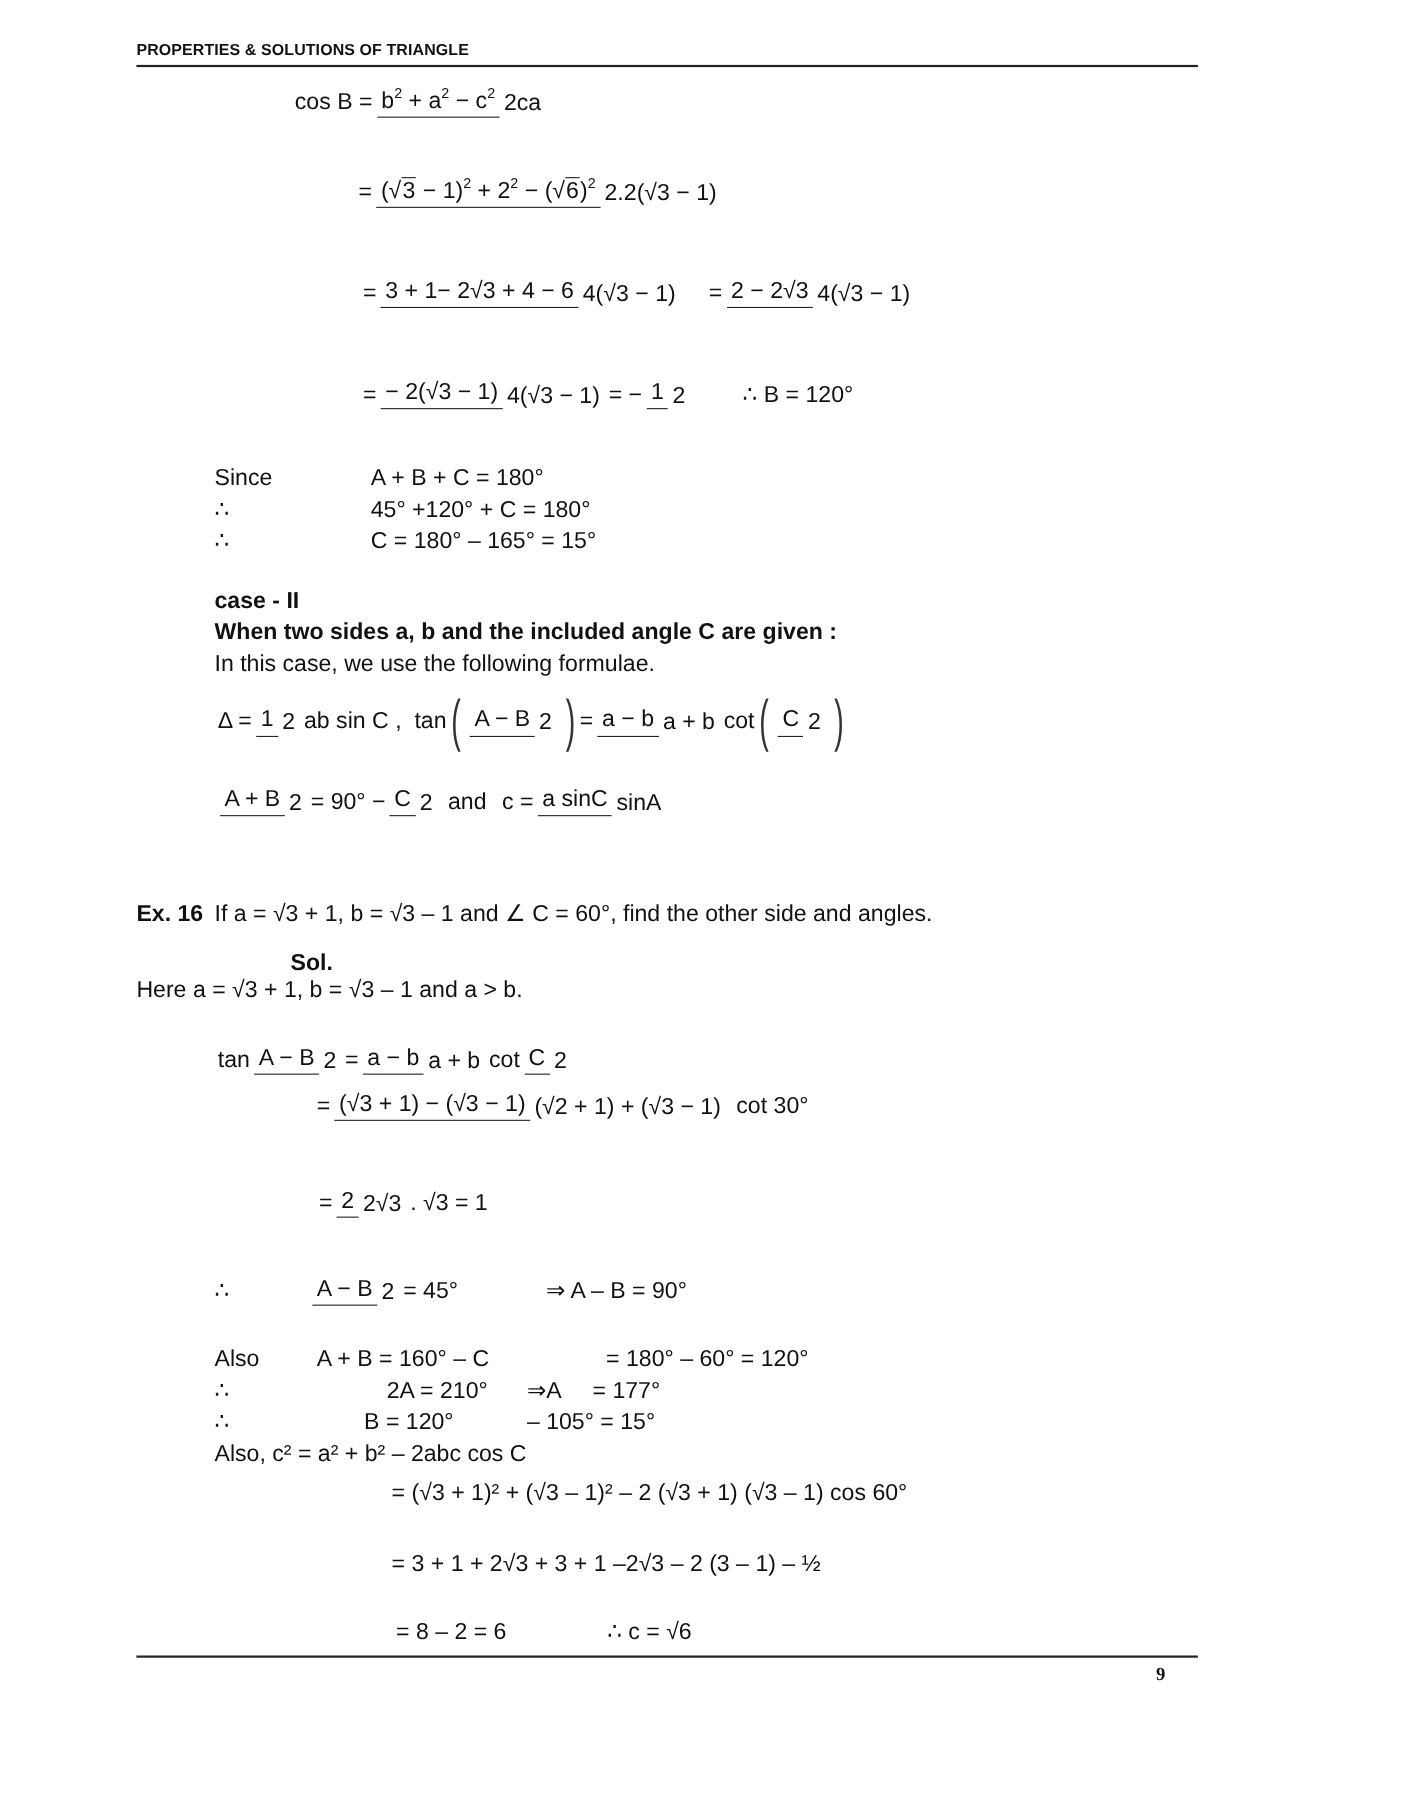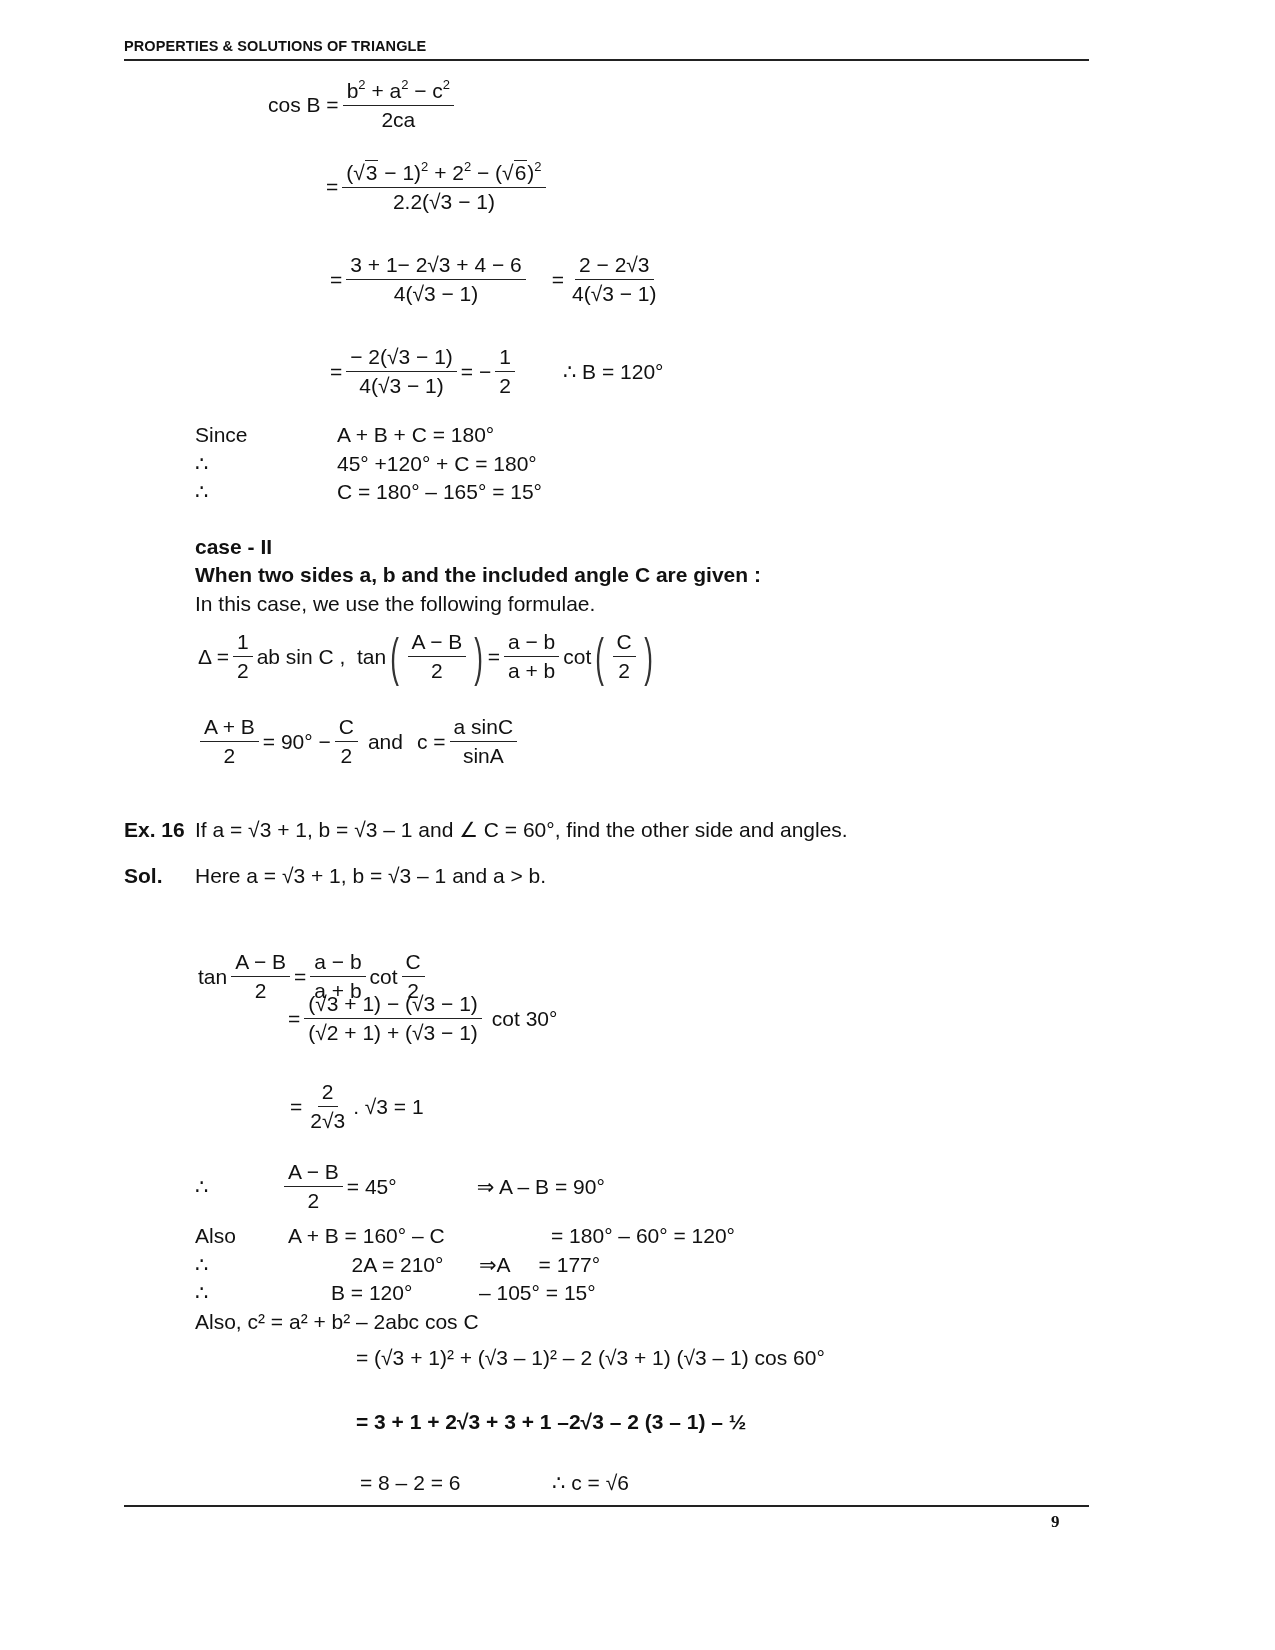--- a/index.html
+++ b/index.html
@@ -1,21 +1,21 @@
 <!DOCTYPE html>
 <html><head>
 <meta charset="utf-8">
 <style>
   html, body { margin: 0; padding: 0; background: #ffffff; }
   body { width: 1275px; height: 1650px; position: relative; overflow: hidden;
          font-family: "Liberation Sans", sans-serif; color: #111; font-size: 21px; }
   .abs { position: absolute; white-space: nowrap; }
   .hdr { left: 124px; top: 38px; font-weight: bold; font-size: 14.5px; letter-spacing: 0.1px; }
   .rule { position: absolute; left: 124px; width: 965px; height: 2px; background: #222; }
-  .frac { display: inline-flex; flex-direction: column; align-items: center; vertical-align: middle; margin: 0 4px; }
+  .frac { display: inline-flex; flex-direction: row; align-items: center; vertical-align: middle; margin: 0 4px; }
   .frac .num { padding: 0 4px 2px 4px; border-bottom: 1.5px solid #222; line-height: 1.15; }
   .frac .den { padding: 2px 4px 0 4px; line-height: 1.15; }
   .sqrt { display: inline-block; }
   .sqrt .rad { border-top: 1.5px solid #222; padding: 0 1px; }
   sup { font-size: 13px; vertical-align: 9px; }
   .bold { font-weight: bold; }
   .bigp { font-size: 52px; font-weight: 200; vertical-align: middle; line-height: 1; transform: scaleX(0.5); display: inline-block; color:#333; }
   .row { display: flex; align-items: center; }
   .pnum { font-family: "Liberation Serif", serif; font-weight: bold; font-size: 17px; }
 </style>
@@ -130,21 +130,21 @@
     <span class="num">a sinC</span>
     <span class="den">sinA</span>
   </span>
 </div>
 
 <div class="abs row" style="left:124px; top:818px;">
   <span class="bold" style="width:71px; display:inline-block;">Ex. 16</span>
   <span>If a = √3 + 1, b = √3 – 1 and ∠ C = 60°, find the other side and angles.</span>
 </div>
 
-<div class="abs row" style="left:124px; top:864px;">
+<div class="abs row" style="left:124px; top:864px;flex-direction:column;">
   <span class="bold" style="width:71px; display:inline-block;">Sol.</span>
   <span>Here a = √3 + 1, b = √3 – 1 and a &gt; b.</span>
 </div>
 
 <div class="abs row" style="left:198px; top:950px;text-align:right;">
   <span>tan</span>
   <span class="frac">
     <span class="num">A − B</span>
     <span class="den">2</span>
   </span>
@@ -203,20 +203,20 @@
     <span style="width:136px; display:inline-block;">∴</span>
     <span style="width:148px; display:inline-block;">B = 120°</span>
     <span>– 105° = 15°</span>
   </div>
   <div class="row">
     <span>Also, c² = a² + b² – 2abc cos C</span>
   </div>
 </div>
 
 <div class="abs" style="left:356px; top:1346px;">= (√3 + 1)² + (√3 – 1)² – 2 (√3 + 1) (√3 – 1) cos 60°</div>
-<div class="abs" style="left:356px; top:1410px;font-weight:bold;">= 3 + 1 + 2√3 + 3 + 1 –2√3 – 2 (3 – 1) – ½</div>
+<div class="abs" style="left:356px; top:1410px;">= 3 + 1 + 2√3 + 3 + 1 –2√3 – 2 (3 – 1) – ½</div>
 <div class="abs row" style="left:360px; top:1471px;">
   <span style="width:192px; display:inline-block;">= 8 – 2 = 6</span>
   <span>∴ c = √6</span>
 </div>
 
 <div class="rule" style="top:1505px;"></div>
 <div class="abs pnum" style="left:1051px; top:1512px;">9</div>
 
 </body></html>

